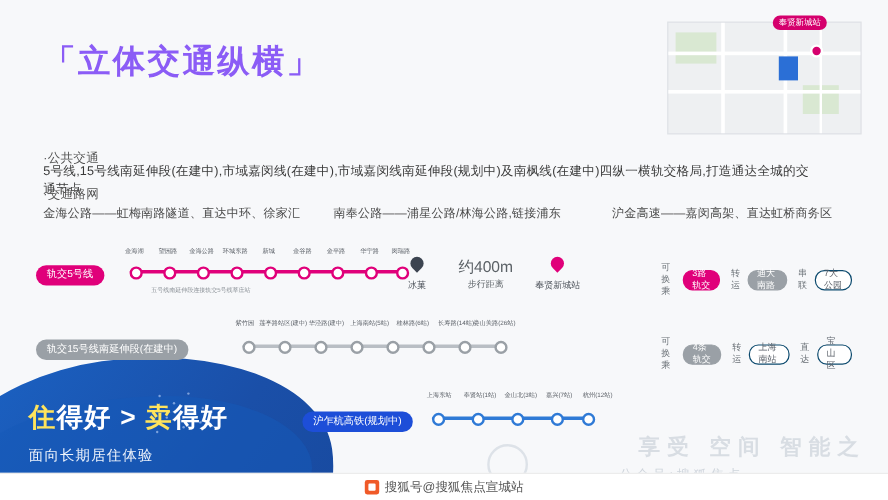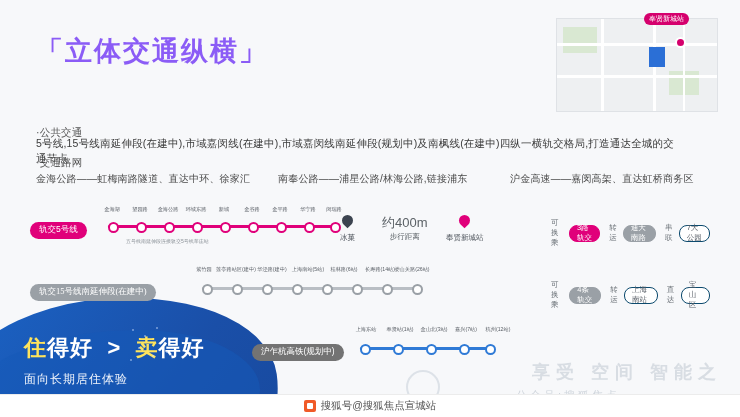--- a/index.html
+++ b/index.html
@@ -57,21 +57,21 @@
     position:absolute;left:30px;top:196px;width:680px;height:160px;
   }
   .line-card{position:relative;margin-bottom:9px;}
   .line-badge{
     display:inline-flex;align-items:center;justify-content:center;
     height:17px;padding:0 9px;border-radius:9px;color:#fff;font-size:8.5px;
     white-space:nowrap;
   }
   .badge-pink{background:#e0007a;}
   .badge-gray{background:#9aa0a6;}
-  .badge-blue{background:#737373;}
+  .badge-blue{background:#1d4ed8;}
   .rail{
     position:absolute;height:3px;border-radius:2px;top:7px;
   }
   .rail-pink{background:#e0007a;}
   .rail-gray{background:#b9bec4;}
   .rail-blue{background:#2f7ad6;}
   .stn{
     position:absolute;width:7px;height:7px;border-radius:50%;
     background:#fff;border:2px solid #e0007a;top:4px;
   }
@@ -93,21 +93,21 @@
   .poi{position:absolute;}
   .poi-pin{
     width:11px;height:11px;border-radius:50% 50% 50% 0;
     transform:rotate(-45deg);display:inline-block;
   }
   .poi-pin.dark{background:#3c4450;}
   .poi-pin.pink{background:#e0007a;}
   .poi-txt{font-size:7.5px;color:#4c525a;text-align:center;margin-top:3px;}
   
   .slogan1{
-    position:absolute;left:24px;top:333px;color:#ffffff;font-size:22px;font-weight:bold;letter-spacing:1px;font-family:Liberation Mono, monospace;
+    position:absolute;left:24px;top:333px;color:#ffffff;font-size:22px;font-weight:bold;letter-spacing:1px;
   }
   .slogan1 .hl{color:#ffe45c;}
   .slogan2{
     position:absolute;left:24px;top:371px;color:#eef3fb;font-size:12px;letter-spacing:1px;
   }
   .dots{position:absolute;left:128px;top:325px;width:52px;height:40px;opacity:.55;}
   .dots i{position:absolute;width:2px;height:2px;background:#cfe0ff;border-radius:50%;}
   
   .wm{
     position:absolute;right:18px;top:360px;color:#d8dde3;font-size:18px;letter-spacing:6px;
@@ -199,21 +199,21 @@
         <span class="chip-label">可换乘</span>
         <span class="chip pink">3路轨交</span>
         <span class="chip-label">转运</span>
         <span class="chip gray">迪大南路</span>
         <span class="chip-label">串联</span>
         <span class="chip">7大公园</span>
       </div>
     </div>
 
     <div class="line-card" style="height:46px;margin-top:16px;">
-      <div style="position:absolute;left:0;top:22px;font-family:Liberation Serif, serif;">
+      <div style="position:absolute;left:0;top:22px;">
         <span class="line-badge badge-gray">轨交15号线南延伸段(在建中)</span>
       </div>
       <div class="rail rail-gray" style="left:172px;top:29px;width:220px;"></div>
       <div style="position:absolute;left:172px;top:22px;width:220px;height:18px;">
         <div class="stn gray" style="left:0;"></div>
         <div class="stn gray" style="left:30px;"></div>
         <div class="stn gray" style="left:60px;"></div>
         <div class="stn gray" style="left:90px;"></div>
         <div class="stn gray" style="left:120px;"></div>
         <div class="stn gray" style="left:150px;"></div>

